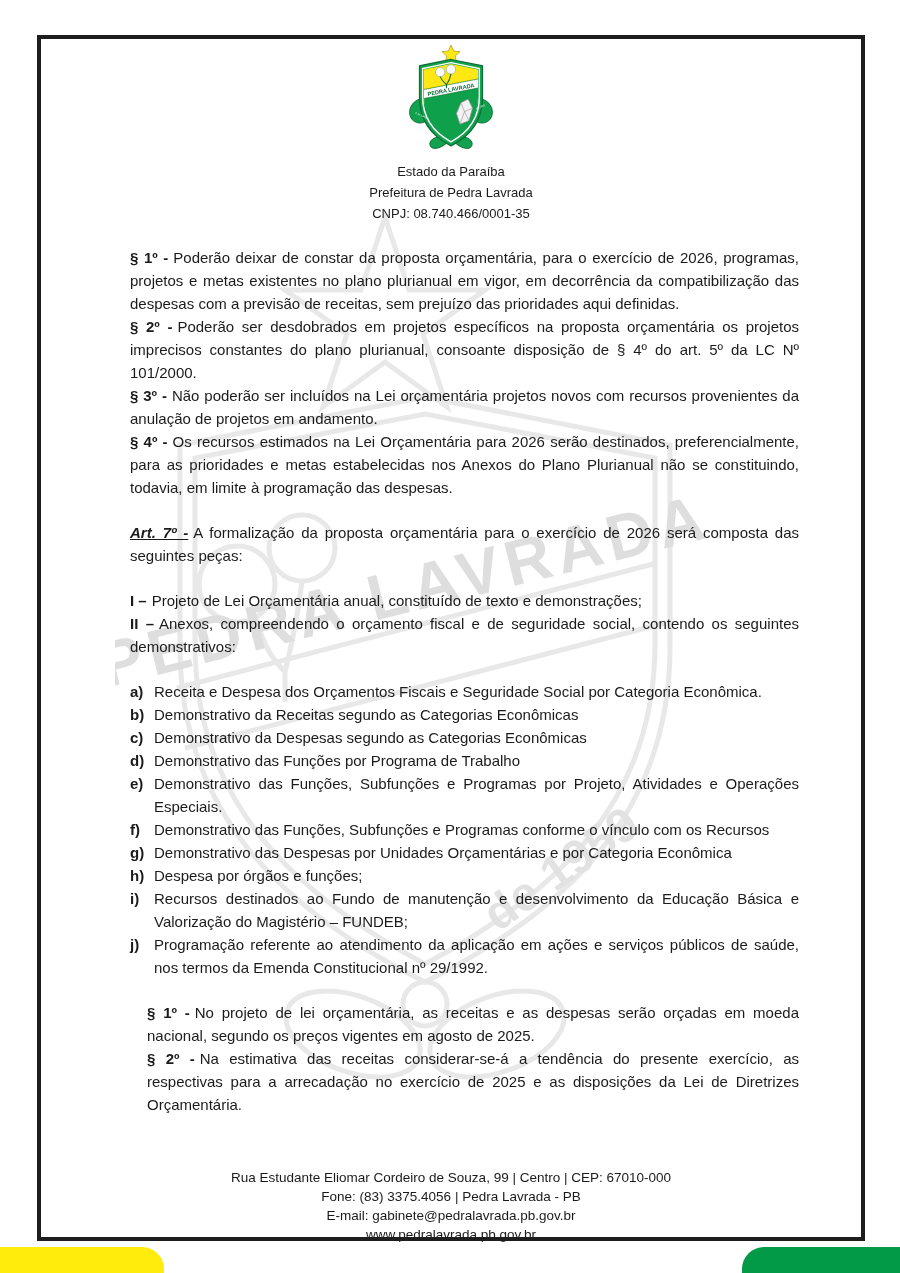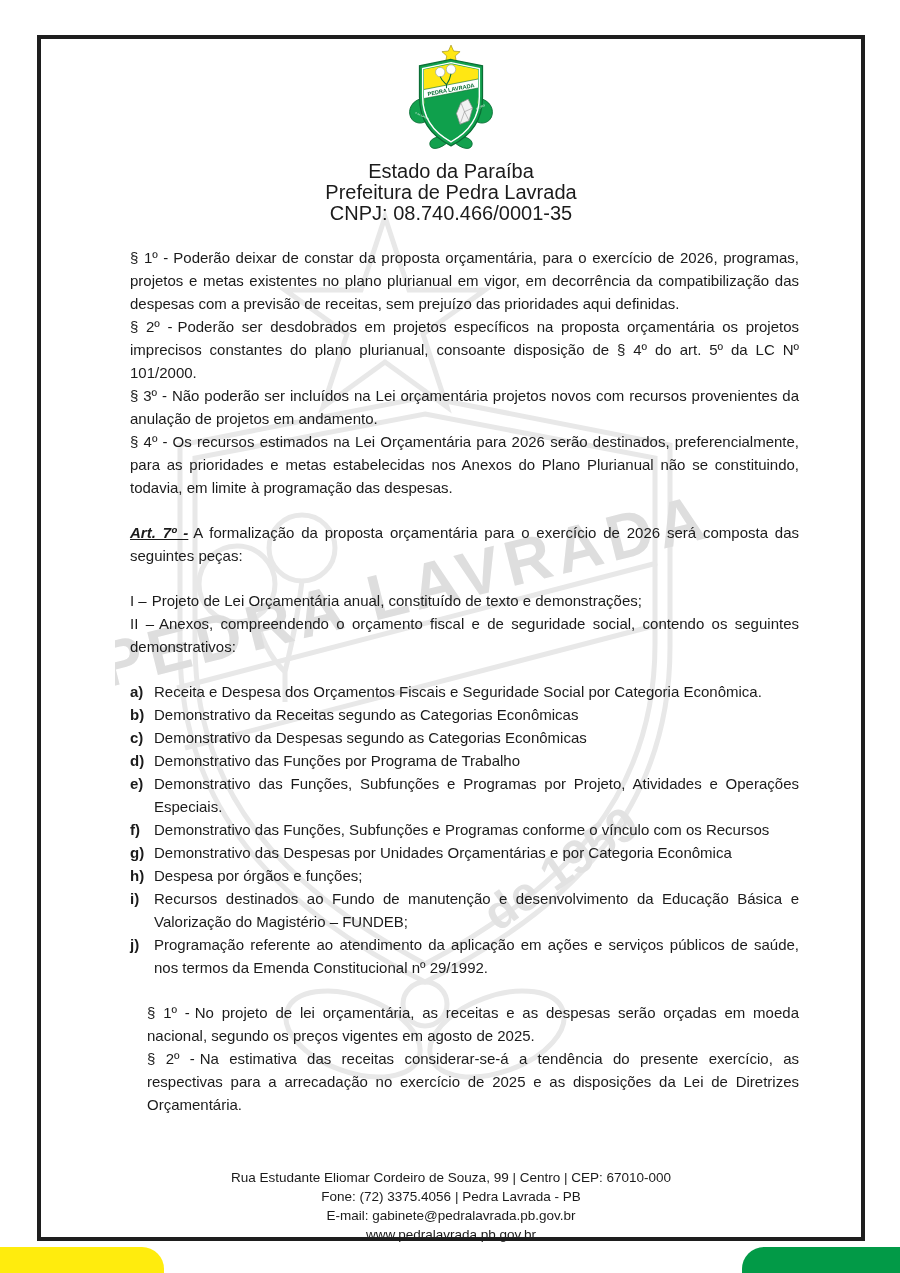--- a/index.html
+++ b/index.html
@@ -15,27 +15,27 @@
   .bottom-border-line{
     position:absolute;left:-4px;right:-4px;top:1198px;height:4px;background:#1e1e1e;z-index:5;
   }
   .watermark{
     position:absolute;left:115px;top:192px;width:600px;height:920px;z-index:0;pointer-events:none;
   }
   .header{
     position:relative;z-index:1;text-align:center;padding-top:6px;
   }
   .logo{width:90px;height:110px;display:inline-block;}
-  .header-lines{font-size:20px;line-height:21px;margin-top:2px;}
+  .header-lines{font-size:13px;line-height:21px;margin-top:2px;}
   .main{
     position:relative;z-index:1;margin:22px 62px 0 89px;
     font-size:15px;line-height:23px;text-align:justify;
   }
   .para{margin:0;}
-  .lbl{font-weight:normal;margin-right:5px;}
+  .lbl{font-weight:bold;margin-right:5px;}
   .art-lbl{font-weight:bold;font-style:italic;margin-right:5px;text-decoration:underline;}
   .spacer{height:22px;}
   .item{position:relative;padding-left:24px;margin:0;}
   .item > b{position:absolute;left:0;top:0;}
   .closing .para{margin-left:17px;}
   .footer{
     position:absolute;left:0;right:0;top:1129px;z-index:1;
     text-align:center;font-size:13.5px;line-height:19px;color:#1a1a1a;
   }
   .bar{position:absolute;top:1247px;height:26px;z-index:2;}
@@ -132,21 +132,21 @@
     <div class="spacer"></div>
 
     <div class="closing">
       <p class="para"><b class="lbl">§ 1º -</b><span>No projeto de lei orçamentária, as receitas e as despesas serão orçadas em moeda nacional, segundo os preços vigentes em agosto de 2025.</span></p>
       <p class="para"><b class="lbl">§ 2º -</b><span>Na estimativa das receitas considerar-se-á a tendência do presente exercício, as respectivas para a arrecadação no exercício de 2025 e as disposições da Lei de Diretrizes Orçamentária.</span></p>
     </div>
   </div>
 
   <div class="footer">
     <div>Rua Estudante Eliomar Cordeiro de Souza, 99 | Centro | CEP: 67010-000</div>
-    <div>Fone: (72) 3375.4056 | Pedra Lavrada - PB</div>
+    <div>Fone: (83) 3375.4056 | Pedra Lavrada - PB</div>
     <div>E-mail: gabinete@pedralavrada.pb.gov.br</div>
     <div>www.pedralavrada.pb.gov.br</div>
   </div>
 
   <div class="bottom-border-line"></div>
 </div>
 
 <div class="bar bar-yellow"></div>
 <div class="bar bar-green"></div>
 

